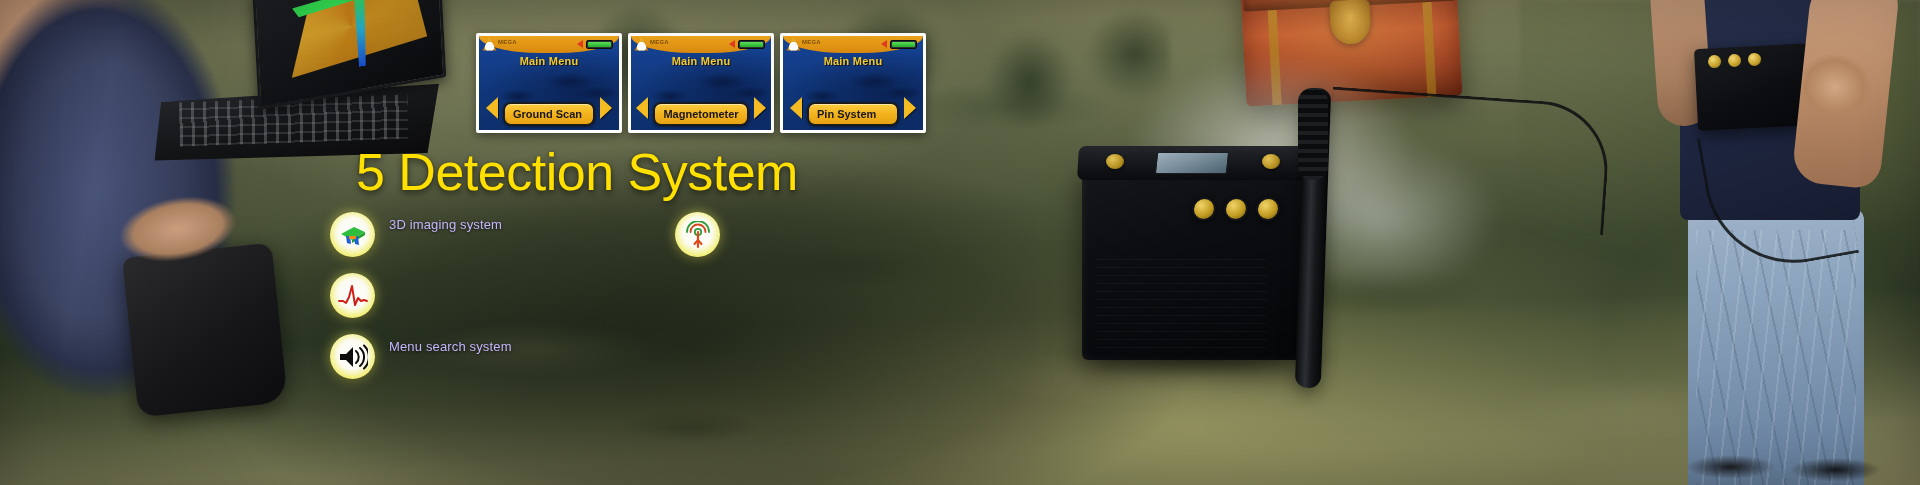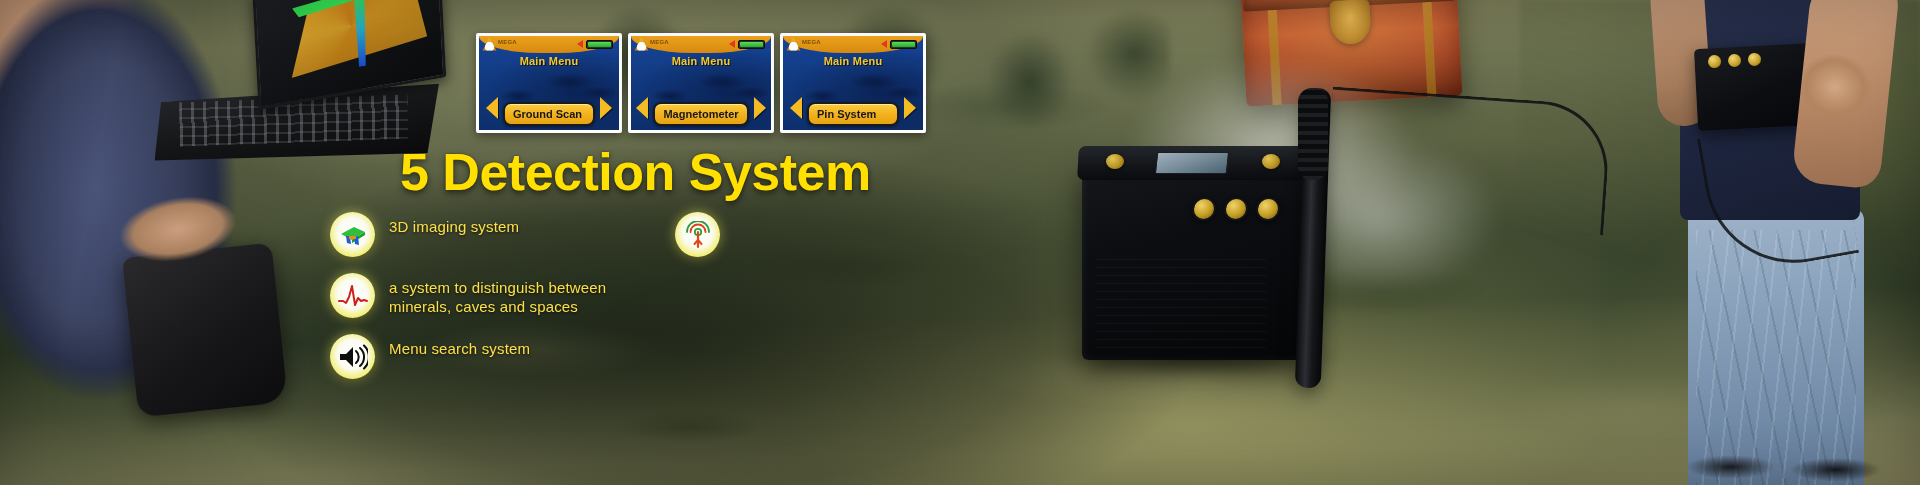--- a/index.html
+++ b/index.html
@@ -416,36 +416,36 @@
     border:2px solid #1a1a1a; border-radius:8px;
     text-align:left;
     font-size:11px; font-weight:bold; color:#17171a;
     white-space:nowrap;
     box-shadow:inset 0 1px 0 rgba(255,255,255,.55), 0 1px 3px rgba(0,0,0,.5);
     margin-top:13px;
   }
 
   
   .headline {
-    position:absolute; left:400px; top:142px;
-    font-size:52px; font-weight:bold; color:#ffe000;
+    position:absolute; left:356px; top:142px;
+    font-size:52px; font-weight:normal; color:#ffe000;
     letter-spacing:-0.5px;
     text-shadow:0 3px 6px rgba(0,0,0,.55), 0 0 2px rgba(0,0,0,.4);
     white-space:nowrap;
   }
 
   
   .features { position:absolute; left:330px; top:212px; width:700px; }
   .fcol { position:absolute; }
   .fcol.left  { left:0;   top:0; width:330px; }
   .fcol.right { left:345px; top:0; width:360px; }
 
   .feature { display:flex; align-items:flex-start; gap:14px; margin-bottom:16px; }
   .feature .txt {
-    color:#fde047; font-size:15px; line-height:1.28;
+    color:#c4b5fd; font-size:13px; line-height:1.28;
     padding-top:5px;
     text-shadow:0 1px 3px rgba(0,0,0,.7);
     letter-spacing:.15px;
   }
   .fico {
     flex:0 0 auto; width:45px; height:45px; border-radius:50%;
     background:radial-gradient(circle at 50% 46%, #ffffff 0%, #fbfbf2 44%, #f2ef7a 70%, #e8e23a 88%, #d9d122 100%);
     box-shadow:0 0 12px rgba(243,238,90,.55), 0 2px 5px rgba(0,0,0,.4);
     position:relative; overflow:hidden;
     display:flex; align-items:center; justify-content:center;
@@ -603,21 +603,20 @@
         </span>
         <span class="txt">3D imaging system</span>
       </div>
 
       <div class="feature">
         <span class="fico">
           <svg width="32" height="26" viewBox="0 0 32 26">
             <polyline points="2,18 6,18 9,20 12,14 15,3 18,22 21,15 24,18 27,17 30,18" fill="none" stroke="#d1201a" stroke-width="2" stroke-linecap="round" stroke-linejoin="round"></polyline>
           </svg>
         </span>
-        <span class="txt">a system to distinguish between minerals, caves and spaces</span>
       </div>
 
       <div class="feature">
         <span class="fico">
           <svg width="30" height="26" viewBox="0 0 30 26">
             <polygon points="2,10 8,10 15,3 15,23 8,16 2,16" fill="#0d0d0d"></polygon>
             <path d="M18 7 A8 8 0 0 1 18 19" fill="none" stroke="#0d0d0d" stroke-width="2" stroke-linecap="round"></path>
             <path d="M22 4 A12 12 0 0 1 22 22" fill="none" stroke="#0d0d0d" stroke-width="2" stroke-linecap="round"></path>
             <path d="M26 1.5 A16 16 0 0 1 26 24.5" fill="none" stroke="#0d0d0d" stroke-width="2" stroke-linecap="round"></path>
           </svg>

